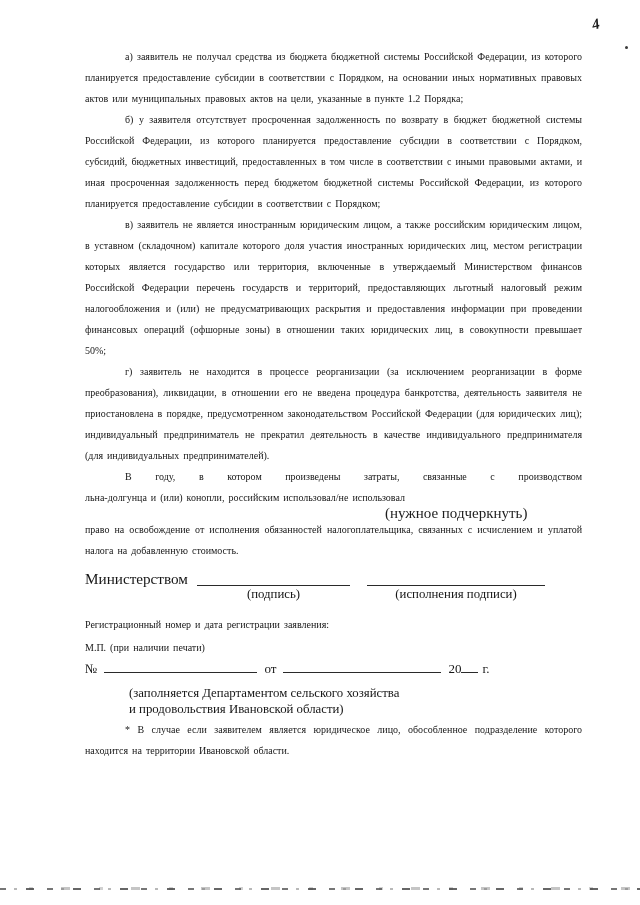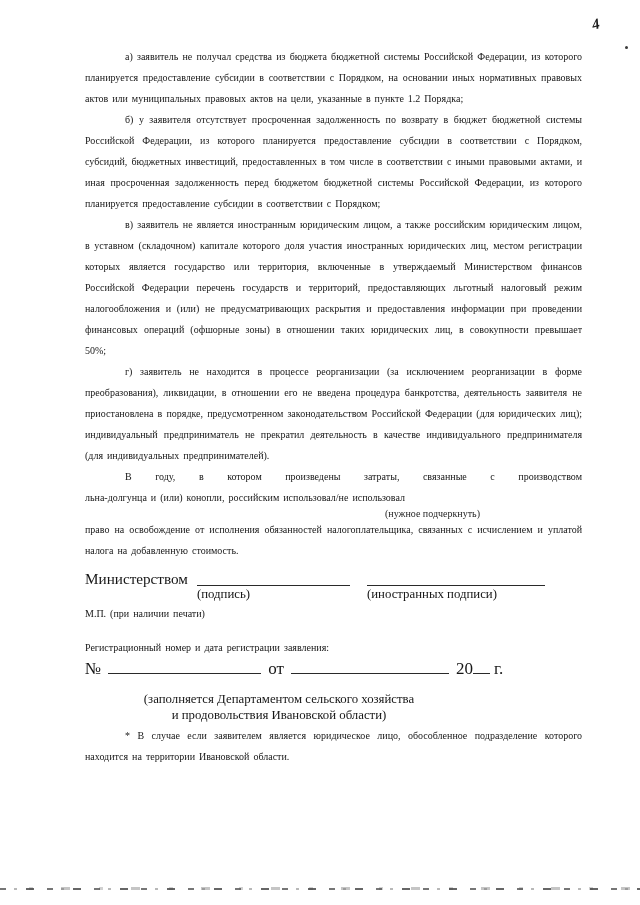--- a/index.html
+++ b/index.html
@@ -40,21 +40,21 @@
   .para, .line {
     margin: 0;
     font-size: 10px;
     line-height: 21px;
     word-spacing: 1.5px;
   }
   .para { text-align: justify; text-indent: 40px; }
   .no-indent { text-indent: 0; }
   .justify-line { text-align: justify; text-align-last: justify; text-indent: 40px; font-family: Liberation Serif, serif; }
   .underline-note {
-    font-size: 10px;
+    font-size: 15px;
     line-height: 11px;
     margin-left: 300px;
     word-spacing: 0;
     color: #1e1e1e;
   }
   .blank {
     display: inline-block;
     border-bottom: 1.5px solid #2a2a2a;
     height: 13px;
     vertical-align: baseline;
@@ -67,43 +67,43 @@
     line-height: 18px;
   }
   .sig-label { white-space: nowrap; }
   .sig-field { display: flex; flex-direction: column; }
   .sig-field .blank { width: 100%; height: 15px; }
   .field-sign { width: 153px; margin-left: 9px; }
   .field-transcript { width: 178px; margin-left: auto; margin-right: 37px; }
   .caption {
     font-size: 12.8px;
     line-height: 14px;
-    text-align: left;
+    text-align: center;
     margin-top: 1px;
     word-spacing: 0;
   }
   .seal-note { margin-top: 2px; }
   .reg-title { margin-top: 13px; }
   .reg-row {
     margin: 0;
-    font-size: 17px;
+    font-size: 13px;
     line-height: 21px;
     white-space: nowrap;
   }
   .reg-blank-number { width: 153px; margin-left: 7px; margin-right: 7px; }
   .reg-blank-date { width: 158px; margin-left: 7px; margin-right: 7px; }
   .reg-blank-year { width: 17px; margin-right: 4px; }
   .dept-note {
     width: 300px;
     margin-left: 44px;
-    text-align: center;
+    text-align: left;
     font-size: 12.8px;
     line-height: 15.5px;
     word-spacing: 0;
-    margin-top: 13px;
+    margin-top: 7px;
   }
   .footnote { margin-top: 2px; }
   .scan-noise {
     position: absolute;
     left: 0;
     top: 886px;
     width: 640px;
     height: 5px;
     background:
       repeating-linear-gradient(90deg,
@@ -140,27 +140,27 @@
     <p class="para no-indent">право на освобождение от исполнения обязанностей налогоплательщика, связанных с исчислением и уплатой налога на добавленную стоимость.</p>
 
     <div class="sig-row">
       <span class="sig-label">Министерством</span>
       <div class="sig-field field-sign">
         <div class="blank"></div>
         <div class="caption">(подпись)</div>
       </div>
       <div class="sig-field field-transcript">
         <div class="blank"></div>
-        <div class="caption">(иностранных подписи)</div>
+        <div class="caption">(исполнения подписи)</div>
       </div>
     </div>
 
+    <p class="line reg-title">Регистрационный номер и дата регистрации заявления:</p>
+
     <p class="line seal-note">М.П. (при наличии печати)</p>
-
-    <p class="line reg-title">Регистрационный номер и дата регистрации заявления:</p>
 
     <p class="reg-row"><span>№</span><span class="blank reg-blank-number"></span><span>от</span><span class="blank reg-blank-date"></span><span>20</span><span class="blank reg-blank-year"></span><span>г.</span></p>
 
     <div class="dept-note">
       <div>(заполняется Департаментом сельского хозяйства</div>
       <div>и продовольствия Ивановской области)</div>
     </div>
 
     <p class="para footnote">* В случае если заявителем является юридическое лицо, обособленное подразделение которого находится на территории Ивановской области.</p>
 

